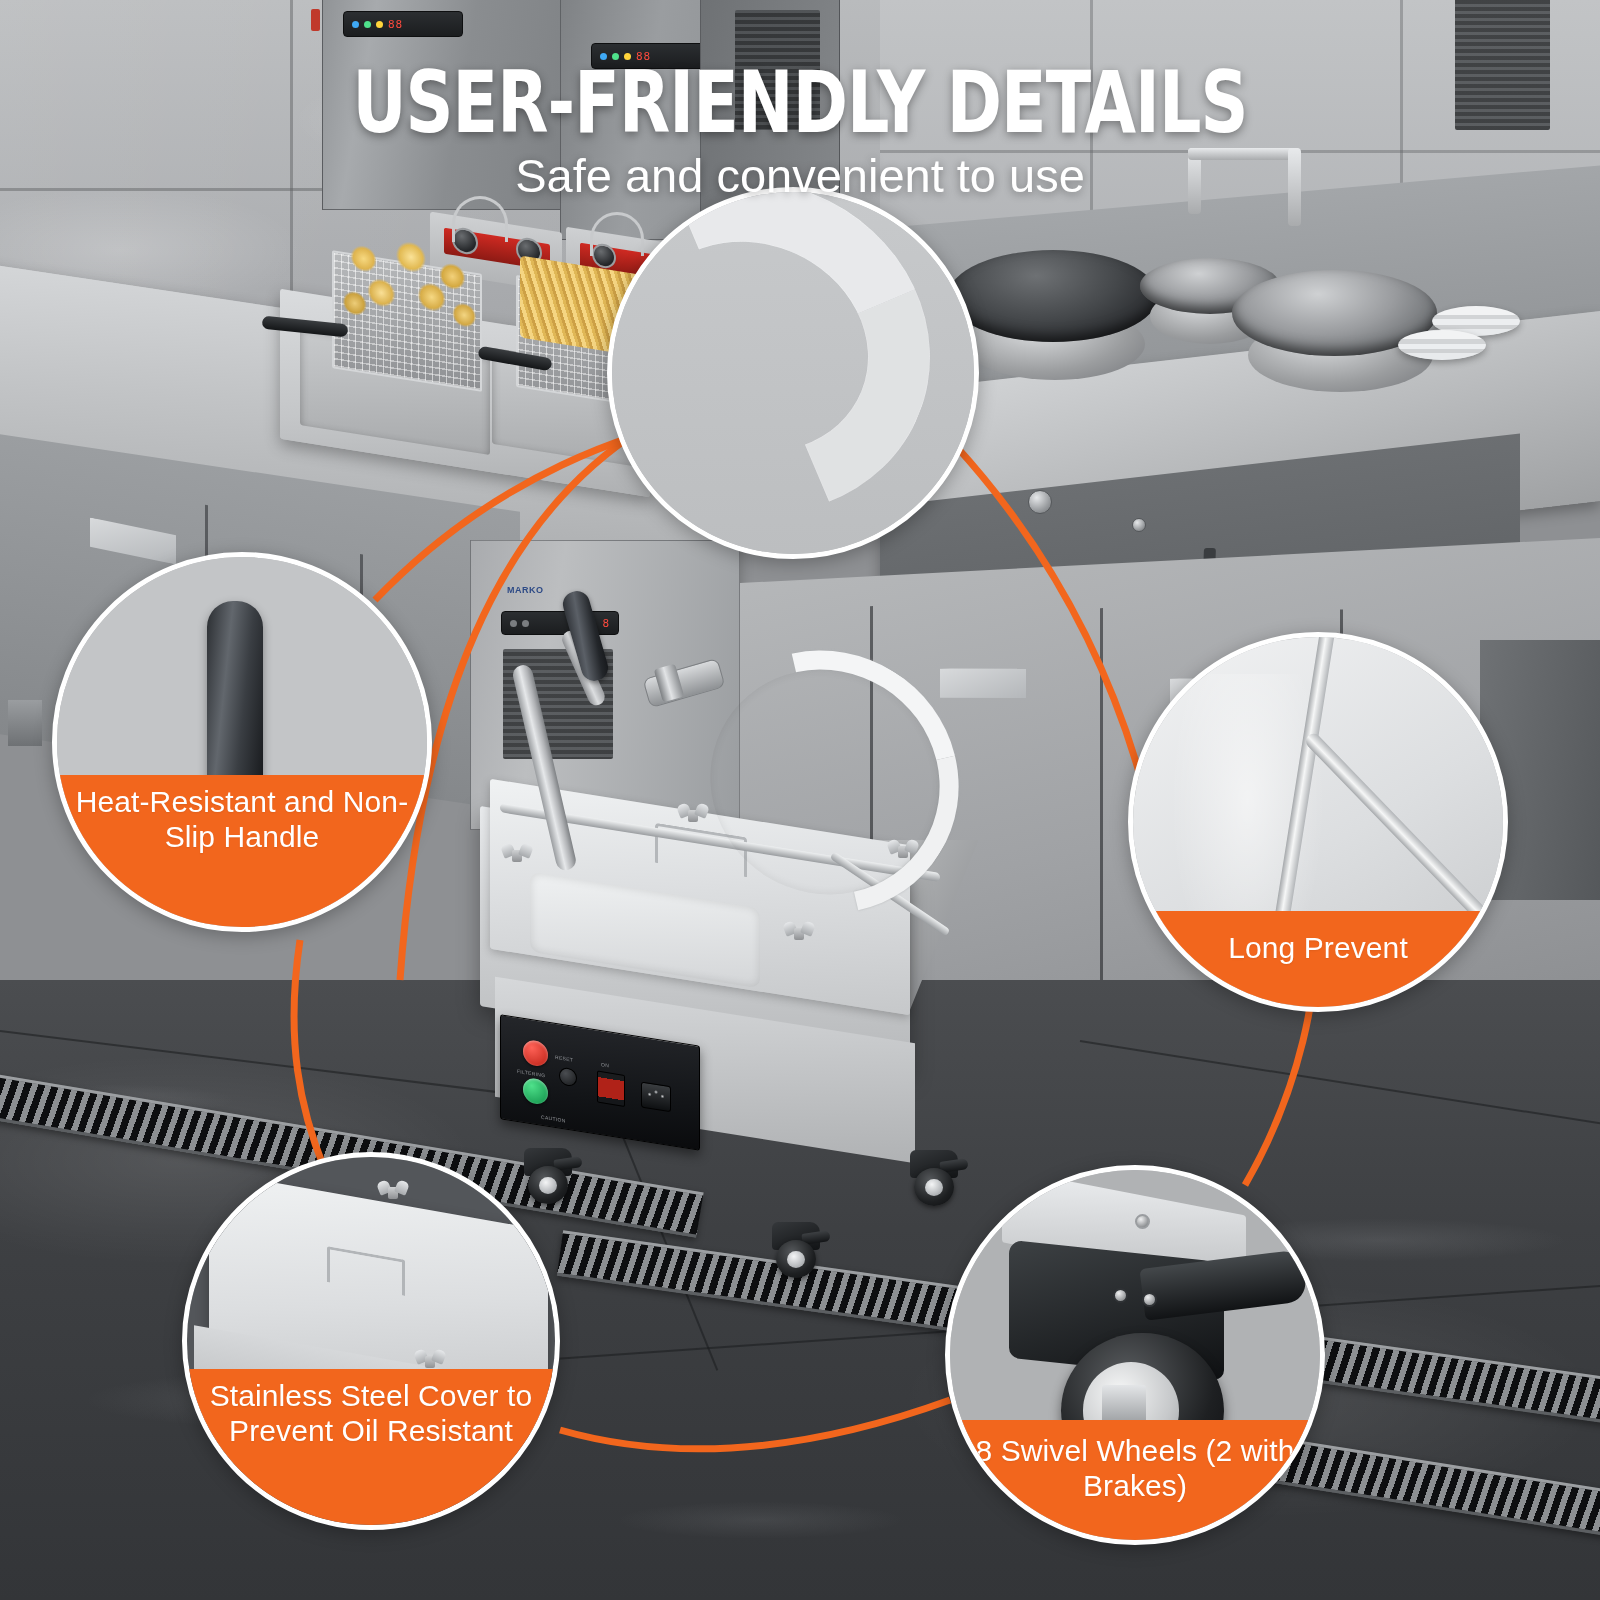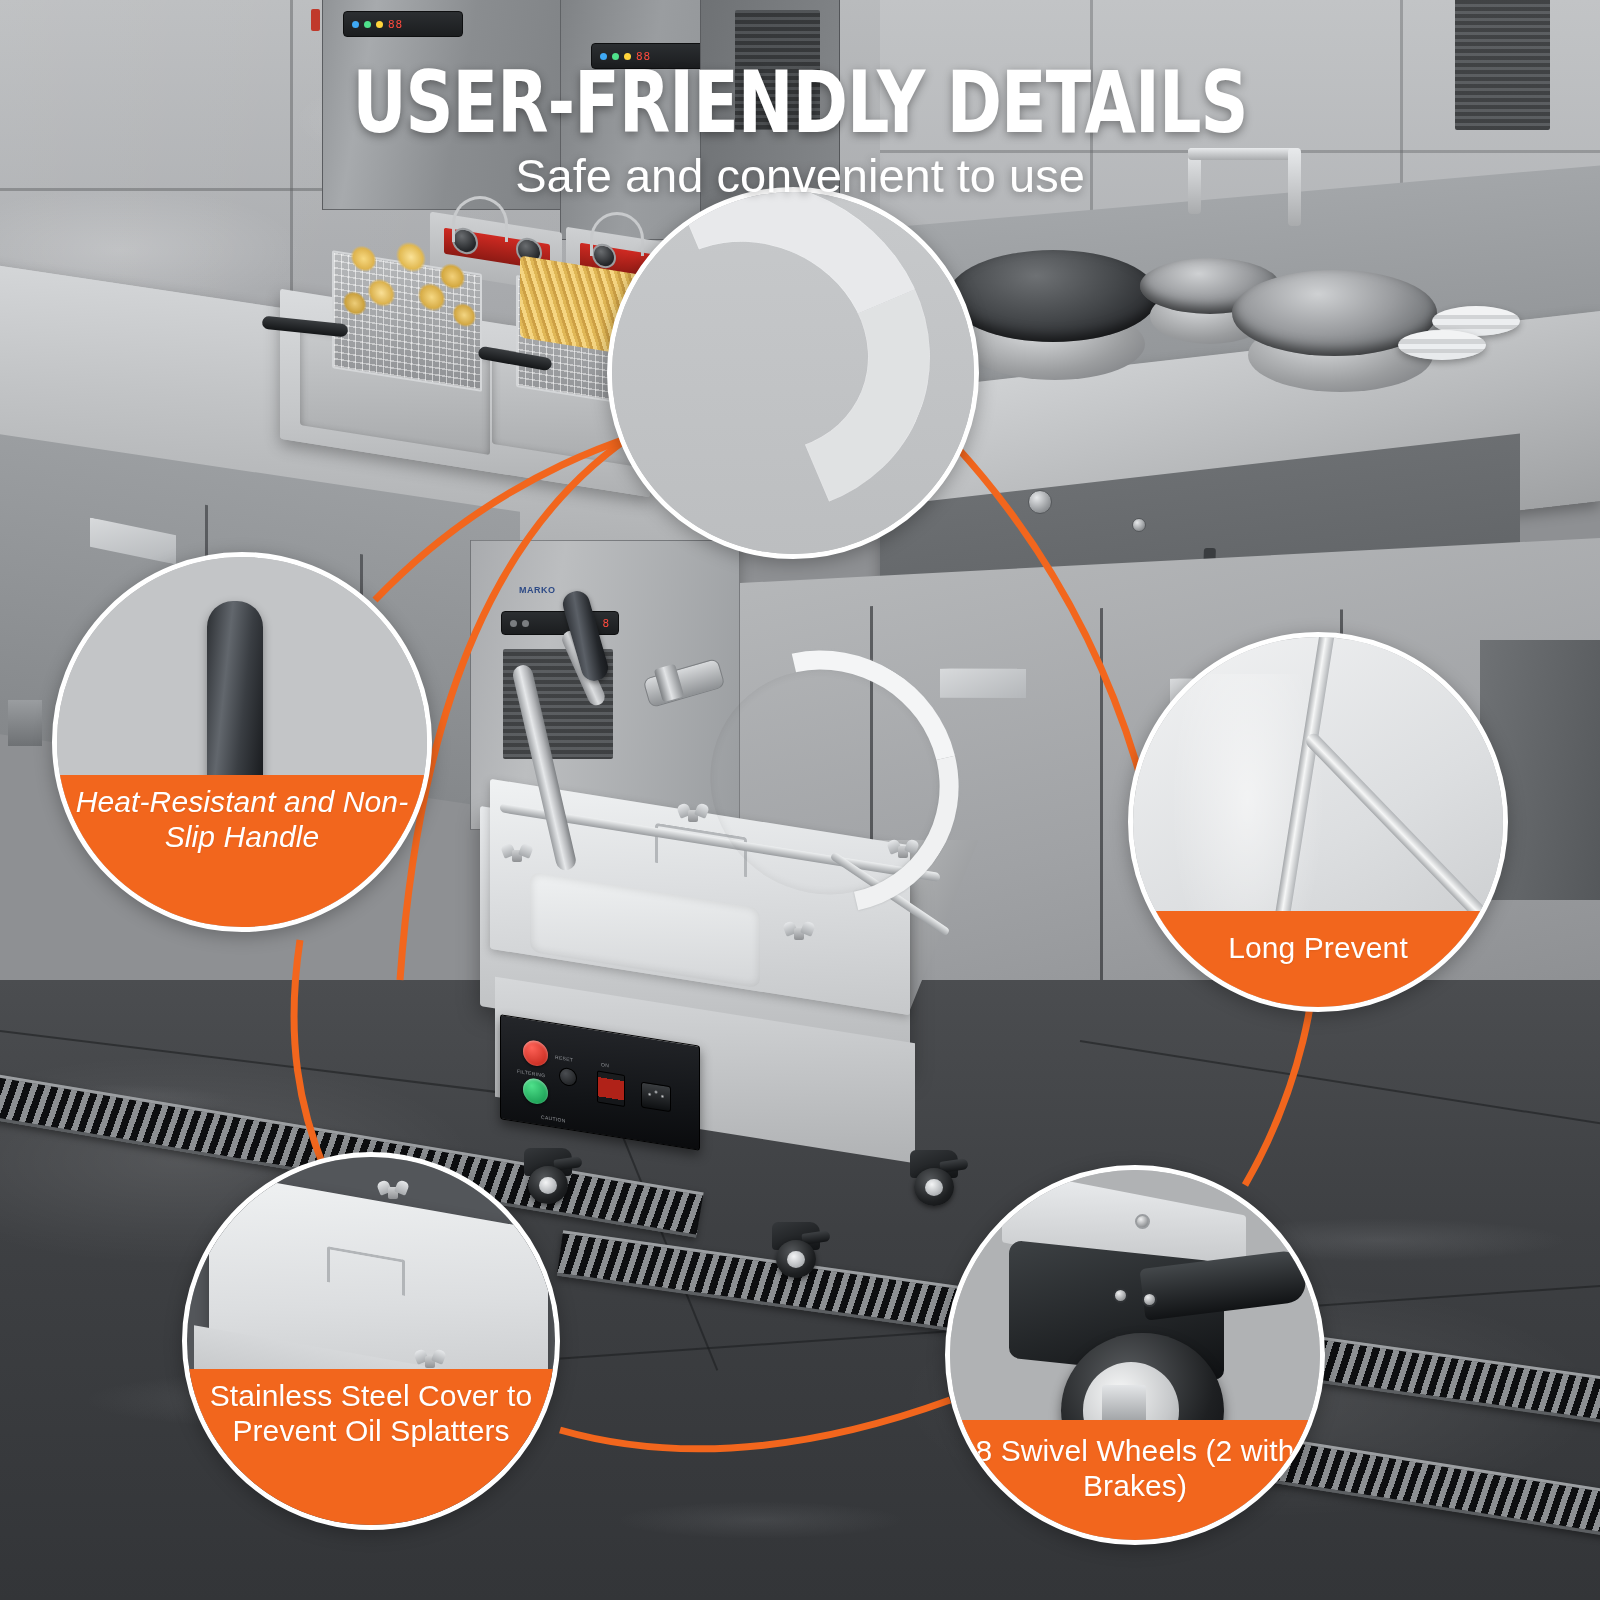--- a/index.html
+++ b/index.html
@@ -663,21 +663,21 @@
 
     <div class="basket" style="left:332px;top:262px;width:150px;height:118px;"></div>
     <div class="food-nuggets" style="left:334px;top:240px;width:148px;height:92px;"></div>
     <div class="basket-handle" style="left:262px;top:320px;width:86px;transform:rotate(6deg);"></div>
 
     <div class="basket" style="left:516px;top:286px;width:140px;height:112px;"></div>
     <div class="food-fries" style="left:520px;top:266px;width:132px;height:82px;"></div>
     <div class="basket-handle" style="left:478px;top:352px;width:74px;transform:rotate(10deg);"></div>
 
     <div class="fridge-mid">
-      <div class="fridge-badge" style="left:48px;top:44px;">MARKO</div>
+      <div class="fridge-badge" style="left:36px;top:44px;">MARKO</div>
       <div class="fz-panel" style="left:30px;top:70px;width:118px;height:24px;">
         <span class="fz-dot" style="background:#7a7d80"></span>
         <span class="fz-dot" style="background:#7a7d80"></span>
         <span class="fz-seg" style="margin-left:auto">8</span>
       </div>
       <div class="vent" style="left:32px;top:108px;width:110px;height:110px;"></div>
     </div>
 
     <div class="fridge-right">
       <div class="cab-handle" style="left:200px;top:96px;"></div>
@@ -780,21 +780,21 @@
       <div class="tube-ln"></div>
     </div>
   </div>
 
   <div class="bubble" style="left:52px;top:552px;width:380px;height:380px;">
     <div class="photo ph-handle">
       <div class="grip"></div>
       <div class="rod"></div>
       <div class="arm"></div>
     </div>
-    <div class="band" style="height:152px;font-style:italic;">
+    <div class="band" style="height:152px;">
       <span class="txt">Heat-Resistant and Non-Slip Handle</span>
     </div>
   </div>
 
   <div class="bubble" style="left:1128px;top:632px;width:380px;height:380px;">
     <div class="photo ph-longh">
       <div class="sheen"></div>
       <div class="bar1"></div>
       <div class="bar2"></div>
     </div>
@@ -809,21 +809,21 @@
       <div class="front"></div>
       <div class="bracket"></div>
       <div class="wingnut wn" style="left:52%;top:6%;">
           <i></i>
         </div>
       <div class="wingnut wn" style="left:62%;top:52%;">
           <i></i>
         </div>
     </div>
     <div class="band" style="height:156px;">
-      <span class="txt">Stainless Steel Cover to Prevent Oil Splatters</span>
+      <span class="txt">Stainless Steel Cover to Prevent Oil Resistant</span>
     </div>
   </div>
 
   <div class="bubble" style="left:945px;top:1165px;width:380px;height:380px;">
     <div class="photo ph-wheel">
       <div class="plate"></div>
       <div class="yoke"></div>
       <div class="pedal"></div>
       <div class="tyre"></div>
       <div class="rim"></div>

